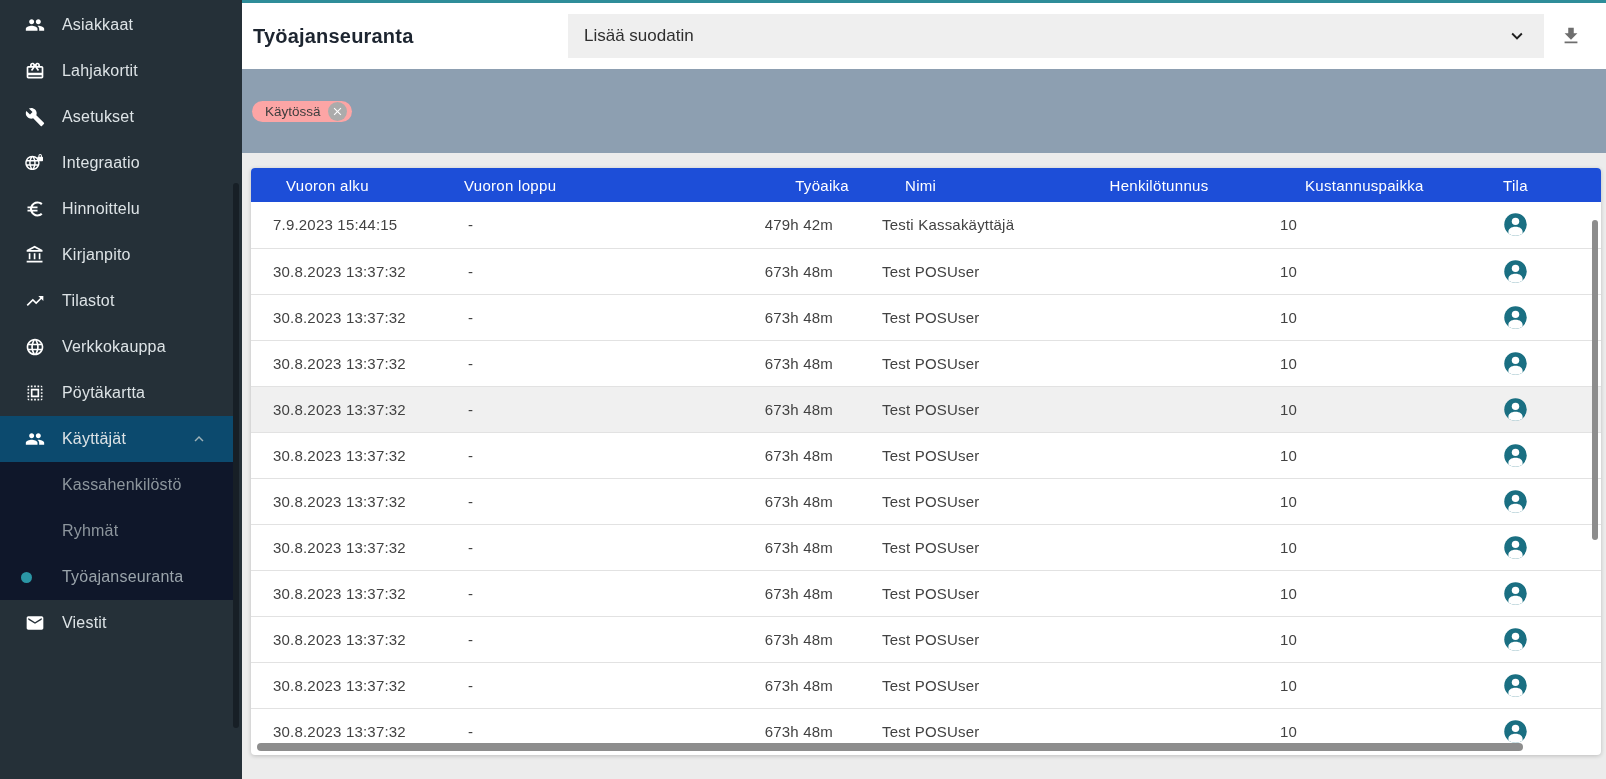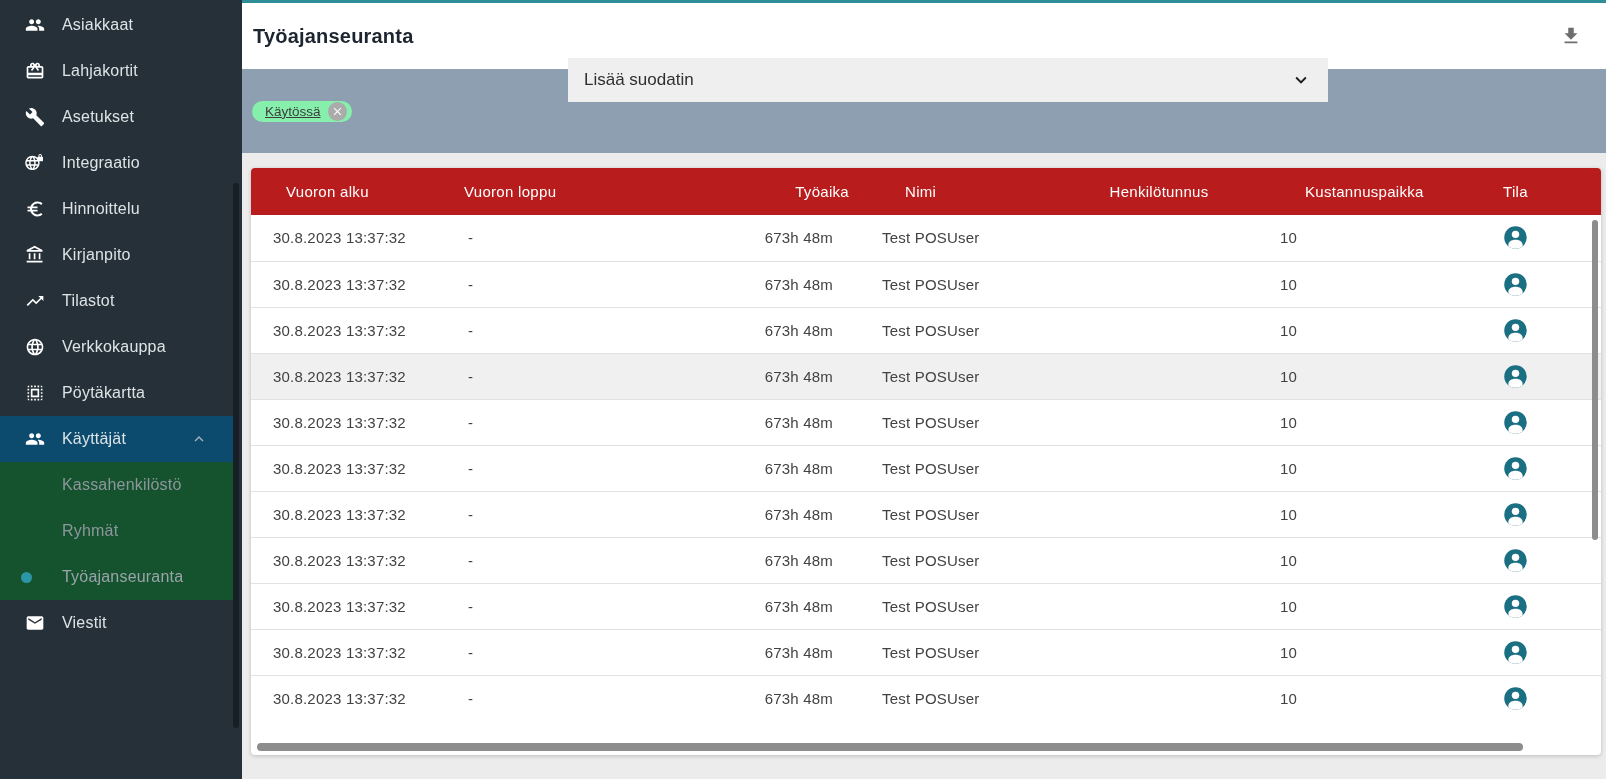--- a/index.html
+++ b/index.html
@@ -11,55 +11,55 @@
   }
   .app { position:relative; width:1606px; height:779px;padding-left:12px; }
 
   
   .sidebar { position:absolute; left:0; top:0; width:242px; height:779px; background:#253038; }
   .sb-nav { position:absolute; left:0; top:2px; width:233px; }
   .sb-item { position:relative; height:46px; display:flex; align-items:center;
              padding-left:25px; color:#dde3e6; font-size:16px; letter-spacing:.2px; cursor:pointer; }
   .sb-icon { width:20px; height:20px; fill:#ffffff; flex:none; margin-right:17px; }
   .sb-item.active { background:#0c4a6e; }
-  .sb-item.sub { padding-left:62px; background:#14532d; color:#8d969d; }
+  .sb-item.sub { padding-left:62px; background:#0f172a; color:#8d969d; }
   .sb-item.sub.sub-active { color:#9aa4ab; }
   .sb-dot { position:absolute; left:21px; top:50%; margin-top:-5.5px; width:11px; height:11px;
             border-radius:50%; background:#2b96a5; }
   .sb-chevron { position:absolute; right:25px; width:18px; height:18px; fill:#9fb3b8; }
   .sb-scrollbar { position:absolute; left:233px; top:183px; width:6px; height:545px;
                   background:#171f26; border-radius:3px; }
 
   
   .main { position:absolute; left:242px; top:0; width:1364px; height:779px; background:#ececec; }
   .top-strip { height:3px; background:#2e8d99; }
   .page-header { position:relative; height:66px; background:#ffffff; }
   .page-title { position:absolute; left:11px; top:50%; transform:translateY(-50%); margin:0;
                 font-size:20px; font-weight:700; color:#1d2530; letter-spacing:.2px; }
-  .filter-select { position:absolute; left:326px; top:11px; width:760px; height:44px;
+  .filter-select { position:absolute; left:326px; top:11px; width:976px; height:44px;
                    background:#efefef; display:flex; align-items:center; padding:0 16px;
-                   font-size:17px; color:#2f2f2f; cursor:pointer;margin-top:44px; }
+                   font-size:17px; color:#2f2f2f; cursor:pointer; }
   .filter-select .chev { width:22px; height:22px; fill:#1f1f1f; margin-left:auto; }
   .dl-btn { position:absolute; right:24px; top:22px; width:22px; height:22px;
             background:none; border:none; padding:0; cursor:pointer; }
   .dl-btn svg { width:22px; height:22px; fill:#6e6e6e; }
 
   .filter-band { height:84px; background:#8d9fb1; display:flex; align-items:center; padding-left:10px; }
-  .chip { height:21px; border-radius:14px; background:#86efac; display:inline-flex; align-items:center;
-          padding:0 5px 0 13px; font-size:13.5px; color:#3d3d3d; cursor:default;text-decoration:underline; }
+  .chip { height:21px; border-radius:14px; background:#fca5a5; display:inline-flex; align-items:center;
+          padding:0 5px 0 13px; font-size:13.5px; color:#3d3d3d; cursor:default; }
   .chip-x { width:19px; height:19px; border-radius:50%; background:#ababab; margin-left:7px;
             display:flex; align-items:center; justify-content:center; cursor:pointer; }
   .chip-x svg { width:13px; height:13px; fill:#ffffff; }
 
   
   .table-card { position:absolute; left:9px; top:168px; width:1350px; height:587px;
                 background:#ffffff; border-radius:4px; overflow:hidden;
                 box-shadow:0 1px 4px rgba(0,0,0,.2); }
   table { width:100%; border-collapse:collapse; table-layout:fixed; }
-  th { background:#b91c1c; color:#ffffff; font-weight:500; font-size:15px; height:47px;
+  th { background:#1d4ed8; color:#ffffff; font-weight:500; font-size:15px; height:34px;
        text-align:left; letter-spacing:.3px; }
   td { height:46px; font-size:15px; color:#424242; letter-spacing:.2px; white-space:nowrap;
        overflow:hidden; }
   tbody tr + tr td { border-top:1px solid #e2e2e2; }
   tbody tr.hl td { background:#f0f0f0; }
   
   td.c0 { padding-left:22px; }  th.c0 { padding-left:35px; }
   td.c1 { padding-left:24px; }  th.c1 { padding-left:20px; }
   td.c2 { text-align:right; padding-right:26px; } th.c2 { text-align:right; padding-right:10px; }
   td.c3 { padding-left:23px; }  th.c3 { padding-left:46px; }
@@ -220,20 +220,35 @@
               <th class="c1">Vuoron loppu</th>
               <th class="c2">Työaika</th>
               <th class="c3">Nimi</th>
               <th class="c4">Henkilötunnus</th>
               <th class="c5">Kustannuspaikka</th>
               <th class="c6">Tila</th>
             </tr>
           </thead>
         <tbody id="tbody">
             <tr class="">
+              <td class="c0">7.9.2023 15:44:15</td>
+              <td class="c1">-</td>
+              <td class="c2">479h 42m</td>
+              <td class="c3">Testi Kassakäyttäjä</td>
+              <td class="c4"></td>
+              <td class="c5">10</td>
+              <td class="c6"><svg class="person-ic" viewBox="0 0 24 24">
+                  <circle cx="12" cy="12" r="10" fill="#1a6f82"></circle>
+                  <g clip-path="url(#pclip)" fill="#ffffff">
+                    <circle cx="12" cy="9.2" r="3.3"></circle>
+                    <path d="M12 13.9c-3.9 0-6.3 2-6.3 4.3V24h12.6v-5.8c0-2.3-2.4-4.3-6.3-4.3z"></path>
+                  </g>
+                </svg></td>
+            </tr>
+            <tr class="">
               <td class="c0">30.8.2023 13:37:32</td>
               <td class="c1">-</td>
               <td class="c2">673h 48m</td>
               <td class="c3">Test POSUser</td>
               <td class="c4"></td>
               <td class="c5">10</td>
               <td class="c6"><svg class="person-ic" viewBox="0 0 24 24">
                   <circle cx="12" cy="12" r="10" fill="#1a6f82"></circle>
                   <g clip-path="url(#pclip)" fill="#ffffff">
                     <circle cx="12" cy="9.2" r="3.3"></circle>

